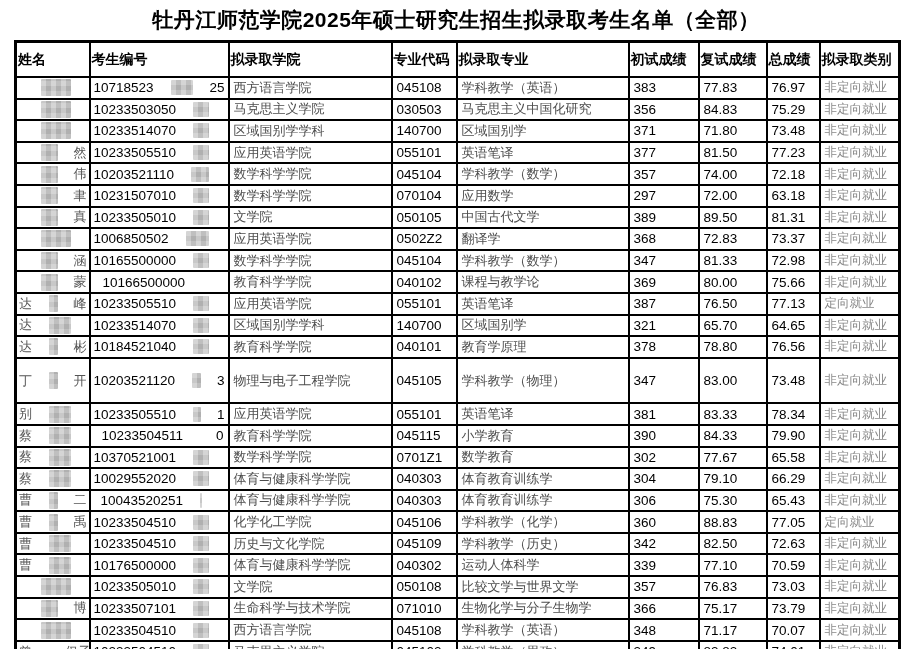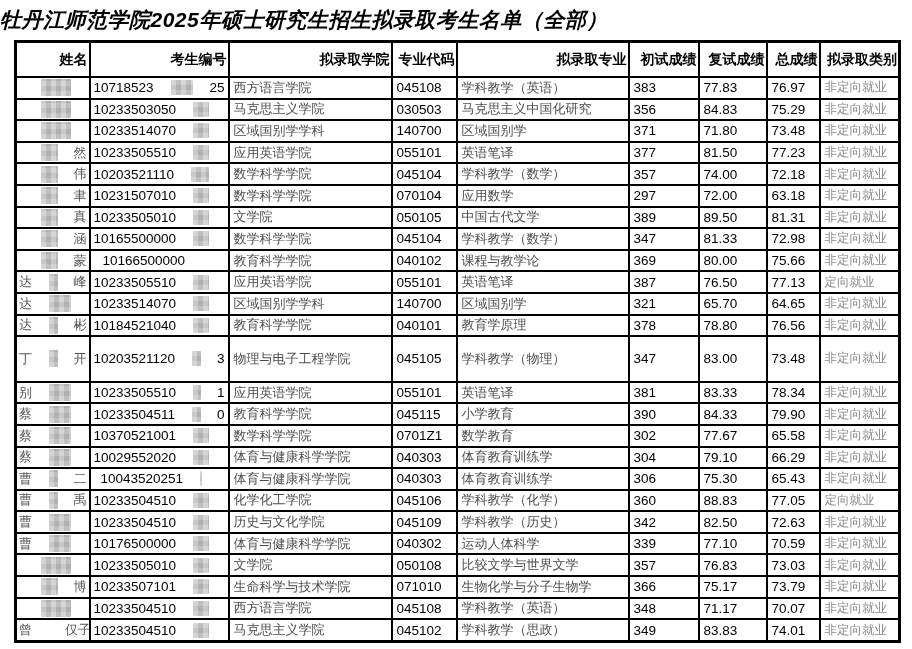--- a/index.html
+++ b/index.html
@@ -3,35 +3,35 @@
 <meta charset="utf-8">
 <style>
   html,body{margin:0;padding:0;background:#ffffff;}
   body{
     width:912px;height:649px;overflow:hidden;position:relative;
     font-family:"Liberation Sans", sans-serif;
     -webkit-font-smoothing:antialiased;
   }
   .title{
     position:absolute;top:6px;left:0;width:912px;
-    text-align:left;font-weight:bold;font-size:21px;color:#000;
-    letter-spacing:0.5px;white-space:nowrap;font-style:italic;
+    text-align:center;font-weight:bold;font-size:21px;color:#000;
+    letter-spacing:0.5px;white-space:nowrap;
   }
   table.roster{
     position:absolute;left:14px;top:40px;width:884px;
     border-collapse:collapse;table-layout:fixed;
     border:3px solid #000;
   }
   .roster th,.roster td{
     border:2px solid #000;
     overflow:hidden;white-space:nowrap;
     padding:0 4px;vertical-align:middle;
   }
   .roster th{
-    height:33px;font-size:14px;font-weight:bold;color:#000;text-align:right;
+    height:33px;font-size:14px;font-weight:bold;color:#000;text-align:left;
     padding:0 1px;
   }
   .roster td{height:19.6px;font-size:13px;text-align:left;}
   td.num{color:#000;font-size:13.5px;}
   td.cn{color:#4d4d4d;}
   td.cat{color:#888;font-size:12.5px;}
   .cf{display:flex;align-items:center;height:100%;gap:16px;}
   .frag{color:#555;font-size:13px;}
   .idtxt{color:#000;font-size:13.5px;}
   .redact{
@@ -235,20 +235,43 @@
         <td class="num">389</td>
         <td class="num">89.50</td>
         <td class="num">81.31</td>
         <td class="cat">非定向就业</td>
       </tr>
       <tr>
         <td style="padding: 0px 2px;">
           <div class="cf">
             <span class="frag"></span>
             <span class="redact name"></span>
+            <span class="frag"></span>
+          </div>
+        </td>
+        <td style="padding: 0px 3px;">
+          <div class="cf">
+            <span class="idtxt">1006850502</span>
+            <span class="redact id"></span>
+            <span class="idtxt"></span>
+          </div>
+        </td>
+        <td class="cn">应用英语学院</td>
+        <td class="num">0502Z2</td>
+        <td class="cn">翻译学</td>
+        <td class="num">368</td>
+        <td class="num">72.83</td>
+        <td class="num">73.37</td>
+        <td class="cat">非定向就业</td>
+      </tr>
+      <tr>
+        <td style="padding: 0px 2px;">
+          <div class="cf">
+            <span class="frag"></span>
+            <span class="redact name"></span>
             <span class="frag">涵</span>
           </div>
         </td>
         <td style="padding: 0px 3px; margin-left: 41px;">
           <div class="cf">
             <span class="idtxt">10165500000</span>
             <span class="redact id"></span>
             <span class="idtxt"></span>
           </div>
         </td>
@@ -399,21 +422,21 @@
         <td class="cat">非定向就业</td>
       </tr>
       <tr>
         <td style="padding: 0px 2px;">
           <div class="cf">
             <span class="frag">蔡</span>
             <span class="redact name haspre"></span>
             <span class="frag"></span>
           </div>
         </td>
-        <td style="padding: 0px 3px; text-align: right;">
+        <td style="padding: 0px 11px; text-align: right;">
           <div class="cf">
             <span class="idtxt">10233504511</span>
             <span class="redact id"></span>
             <span class="idtxt">0</span>
           </div>
         </td>
         <td class="cn">教育科学学院</td>
         <td class="num">045115</td>
         <td class="cn">小学教育</td>
         <td class="num">390</td>

